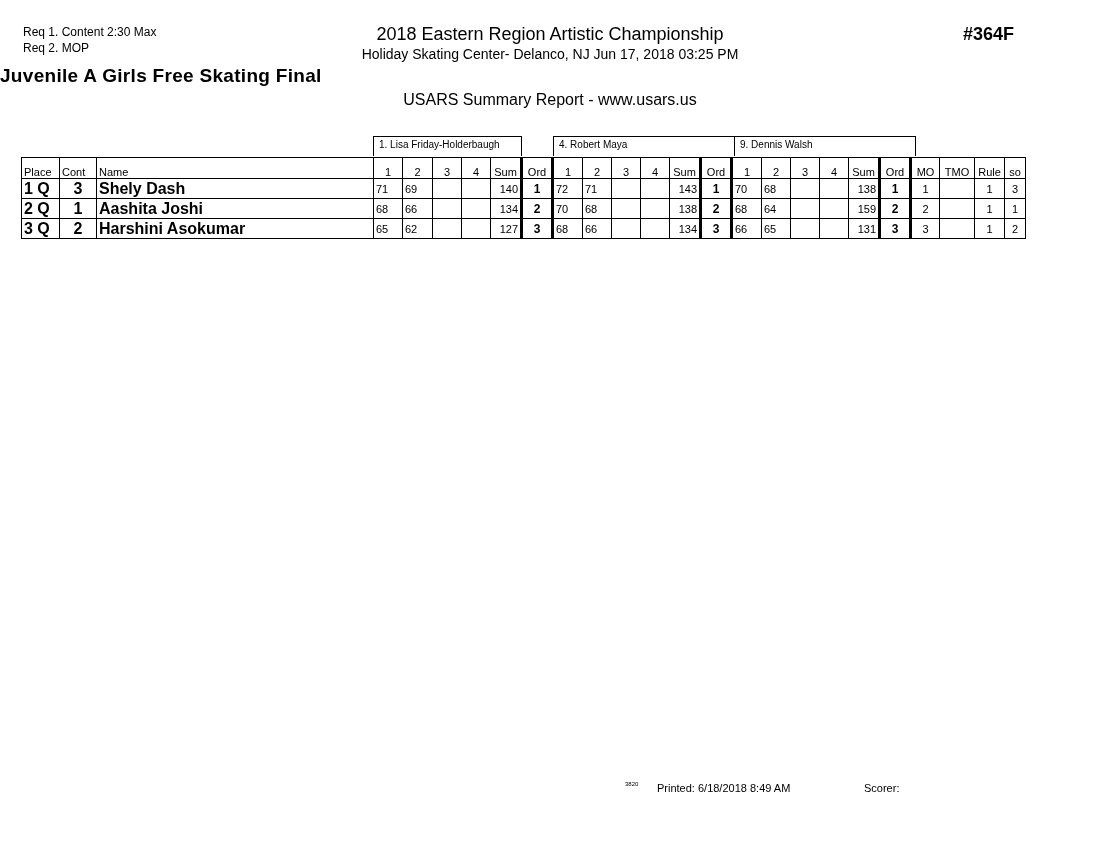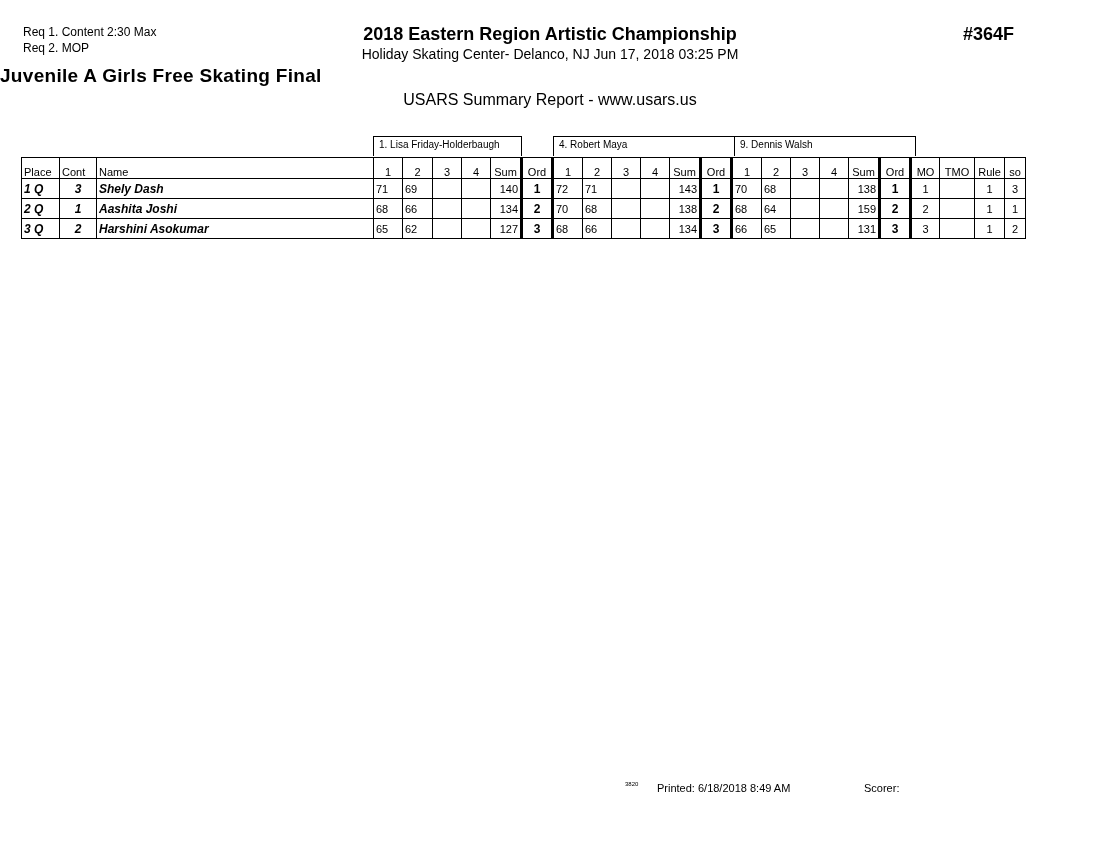--- a/index.html
+++ b/index.html
@@ -1,35 +1,35 @@
 <!DOCTYPE html>
 <html><head>
 <meta charset="utf-8">
 <style>
   html, body { margin:0; padding:0; background:#ffffff; }
   body { width:1100px; height:850px; position:relative; overflow:hidden;
          font-family:"Liberation Sans", sans-serif; color:#000; }
   .abs { position:absolute; white-space:nowrap; }
   .req { font-size:12px; left:23px; }
-  .title { font-size:18px; font-weight:bold; left:0; width:1100px; text-align:center; }
+  .title { font-size:18px; font-weight:normal; left:0; width:1100px; text-align:center; }
   .subtitle { font-size:14px; left:0; width:1100px; text-align:center; }
   .event { font-size:19px; font-weight:bold; left:0; width:1100px; text-align:left; letter-spacing:0.3px; }
   .report { font-size:16px; left:0; width:1100px; text-align:center; }
   .eventnum { font-size:18px; font-weight:bold; left:963px; top:24px; }
 
   
   .judge-box { position:absolute; top:136px; height:20px; border:1px solid #000; border-bottom:none;
                font-size:10px; line-height:16px; padding-left:5px; box-sizing:border-box; }
 
   table.grid { position:absolute; left:21px; top:157px; border-collapse:collapse; font-size:11px; table-layout:fixed; }
   table.grid td, table.grid th { border:1px solid #000; padding:0 2px; height:18px; box-sizing:border-box; overflow:hidden; white-space:nowrap; }
   table.grid th { font-weight:normal; text-align:center; height:21px; padding-top:4px; vertical-align:bottom; }
   table.grid th.left { text-align:left; }
   table.grid td { height:20px; }
-  td.place, td.name, td.cont { font-weight:bold; font-size:12px;font-style:italic; }
+  td.place, td.name, td.cont { font-weight:bold; font-size:16px; }
   td.place { text-align:left; padding-left:3px; }
   td.cont { text-align:center; }
   td.name { text-align:left; padding-left:5px; }
   td.sc { text-align:left; padding-left:4px; font-size:11px; }
   td.sum { text-align:right; padding-right:3px; }
   td.ord, th.ord { border-left:3px solid #000 !important; border-right:3px solid #000 !important; }
   td.ord { font-weight:bold; text-align:center; font-size:12px; }
   td.c { text-align:center; }
 
   .footer { font-size:11px; top:782px;padding-left:8px; }

